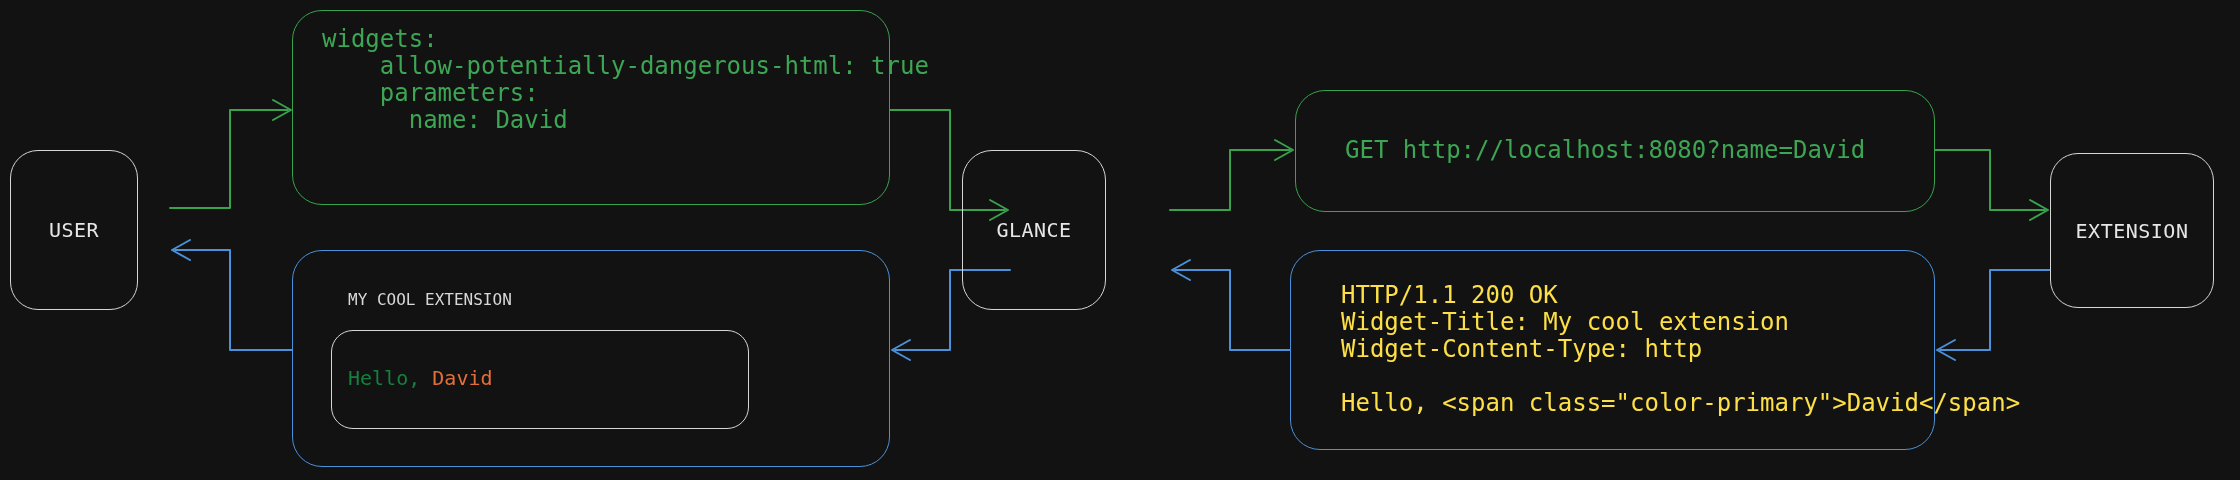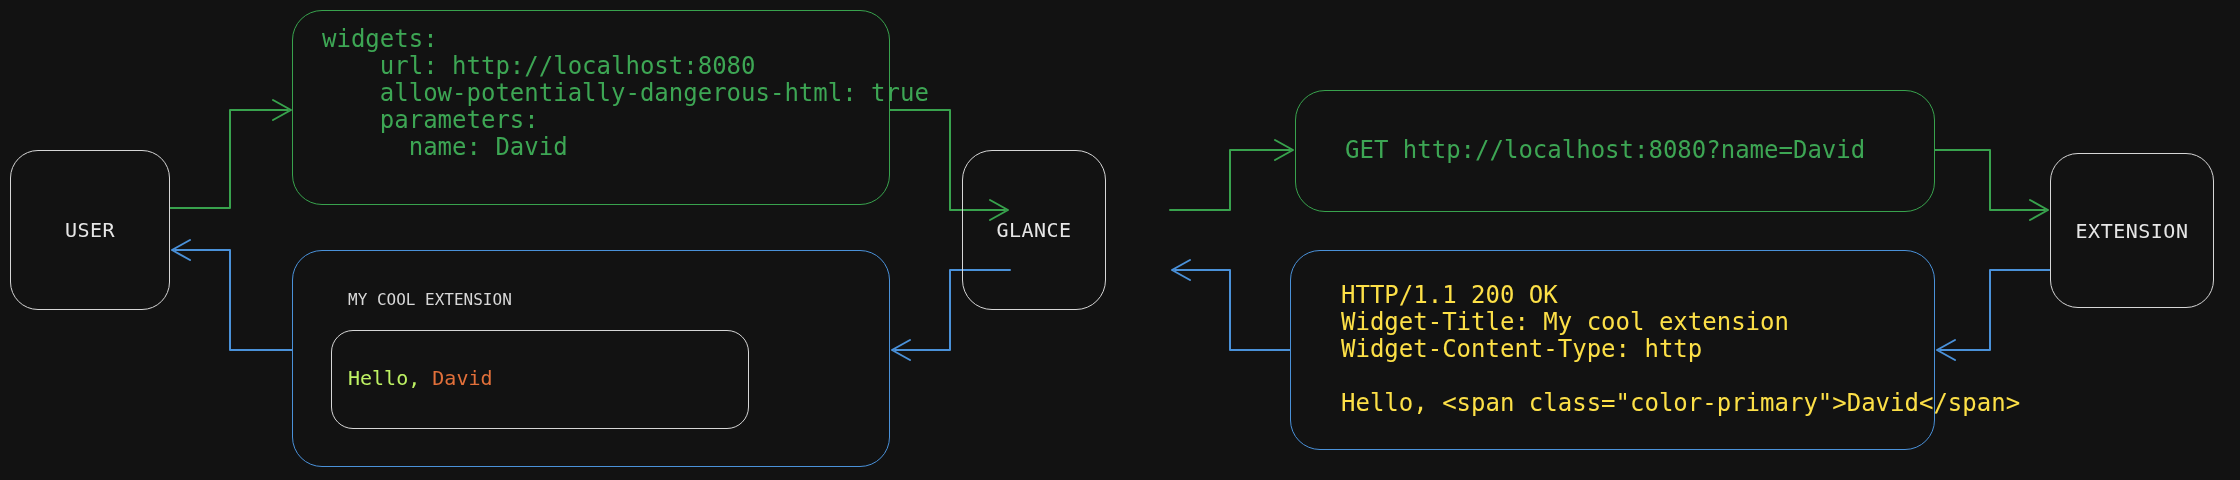--- a/index.html
+++ b/index.html
@@ -47,21 +47,21 @@
   .blue-box   { border: 1.5px solid #4a91d9; }
   .code-block { position: absolute; }
   .code-line {
     white-space: pre;
     font-size: 24px;
     line-height: 27px;
     min-height: 27px;
   }
   .green-text  { color: #3da654; }
   .blue-text   { color: #fde047; }
-  .white-text  { color: #bef264; }
+  .white-text  { color: #15803d; }
   .orange-text { color: #e2703a; }
   .preview-title {
     position: absolute;
     left: 348px; top: 288px;
     font-size: 16px;
     line-height: 24px;
     color: #d8d8d8;
     white-space: pre;
   }
   .inner-box {
@@ -115,36 +115,35 @@
     <g stroke="#4a91d9">
       <path d="M1010 270 H950 V350 H895"></path>
       <path d="M910 340 L892 350 L910 360"></path>
     </g>
     <g stroke="#4a91d9">
       <path d="M292 350 H230 V250 H175"></path>
       <path d="M190 240 L172 250 L190 260"></path>
     </g>
   </svg>
 
-  <div class="node" style="left:10px; top:150px; width:160px; height:160px;">
+  <div class="node" style="left:10px; top:150px; width:128px; height:160px;">
     <span class="node-label">USER</span>
   </div>
 
   <div class="node" style="left:962px; top:150px; width:144px; height:160px;border-radius:30px;">
     <span class="node-label">GLANCE</span>
   </div>
 
   <div class="node" style="left:2050px; top:153px; width:164px; height:155px;">
     <span class="node-label">EXTENSION</span>
   </div>
 
   <div class="content-box green-box" style="left:292px; top:10px; width:598px; height:195px;"></div>
   <div class="code-block green-text" style="left:322px; top:26px;">
       <div class="code-line">widgets:</div>
-      <div class="code-line">    url: http://localhost:8080</div>
       <div class="code-line">    allow-potentially-dangerous-html: true</div>
       <div class="code-line">    parameters:</div>
       <div class="code-line">      name: David</div>
     </div>
 
   <div class="content-box blue-box" style="left:292px; top:250px; width:598px; height:217px;"></div>
   <div class="preview-title">MY COOL EXTENSION</div>
   <div class="inner-box"></div>
   <div class="greeting"><span class="white-text">Hello, </span><span class="orange-text">David</span></div>
 

